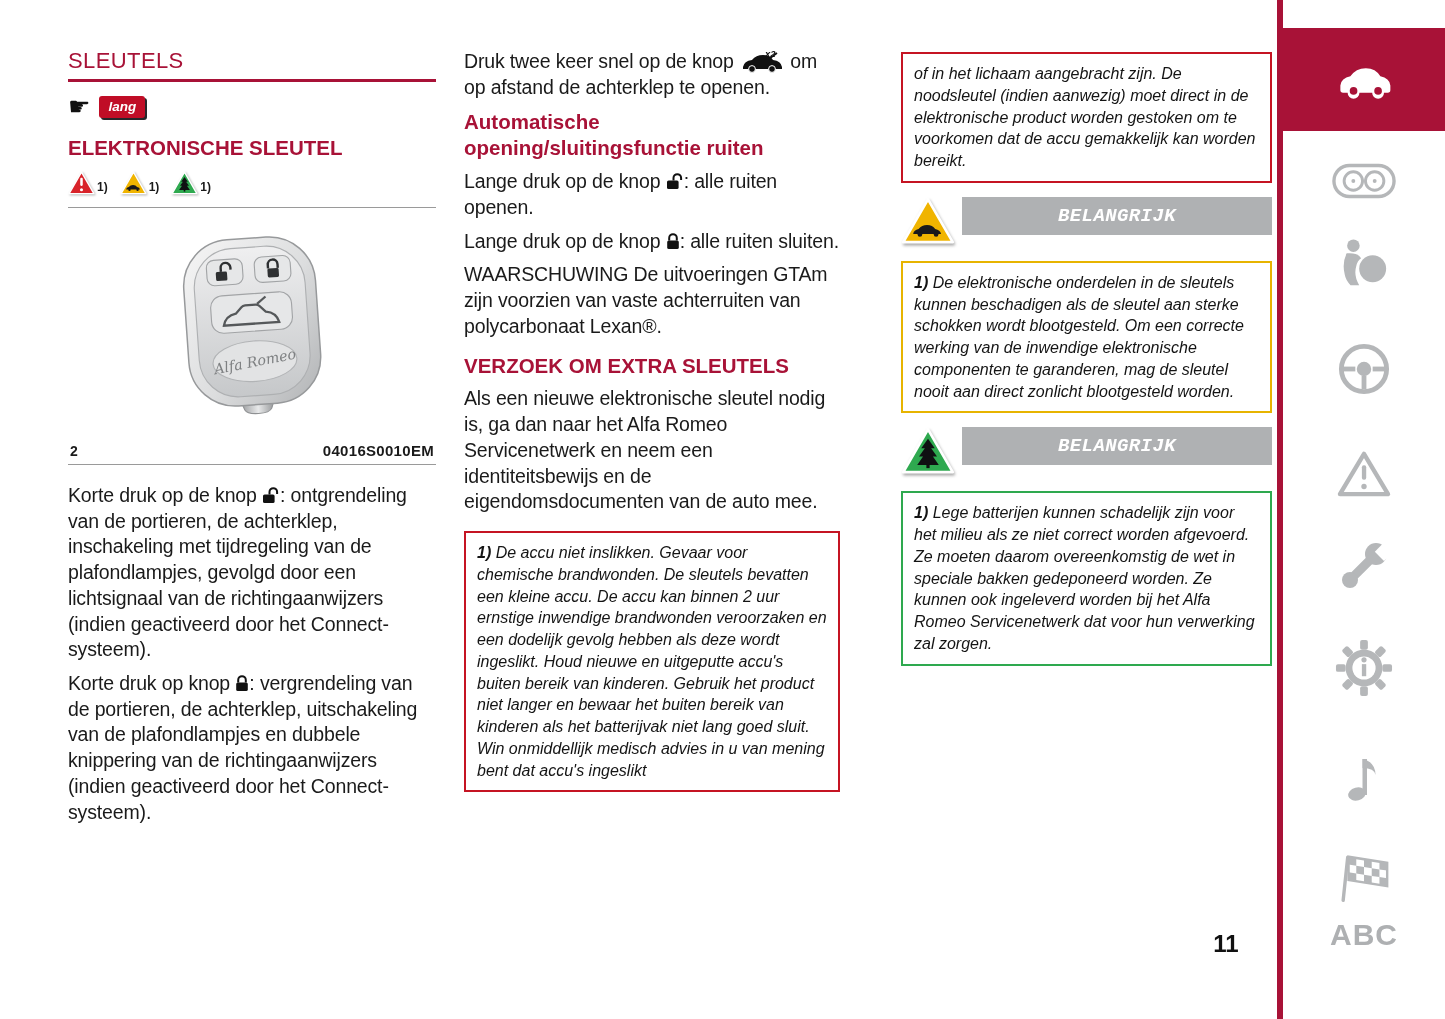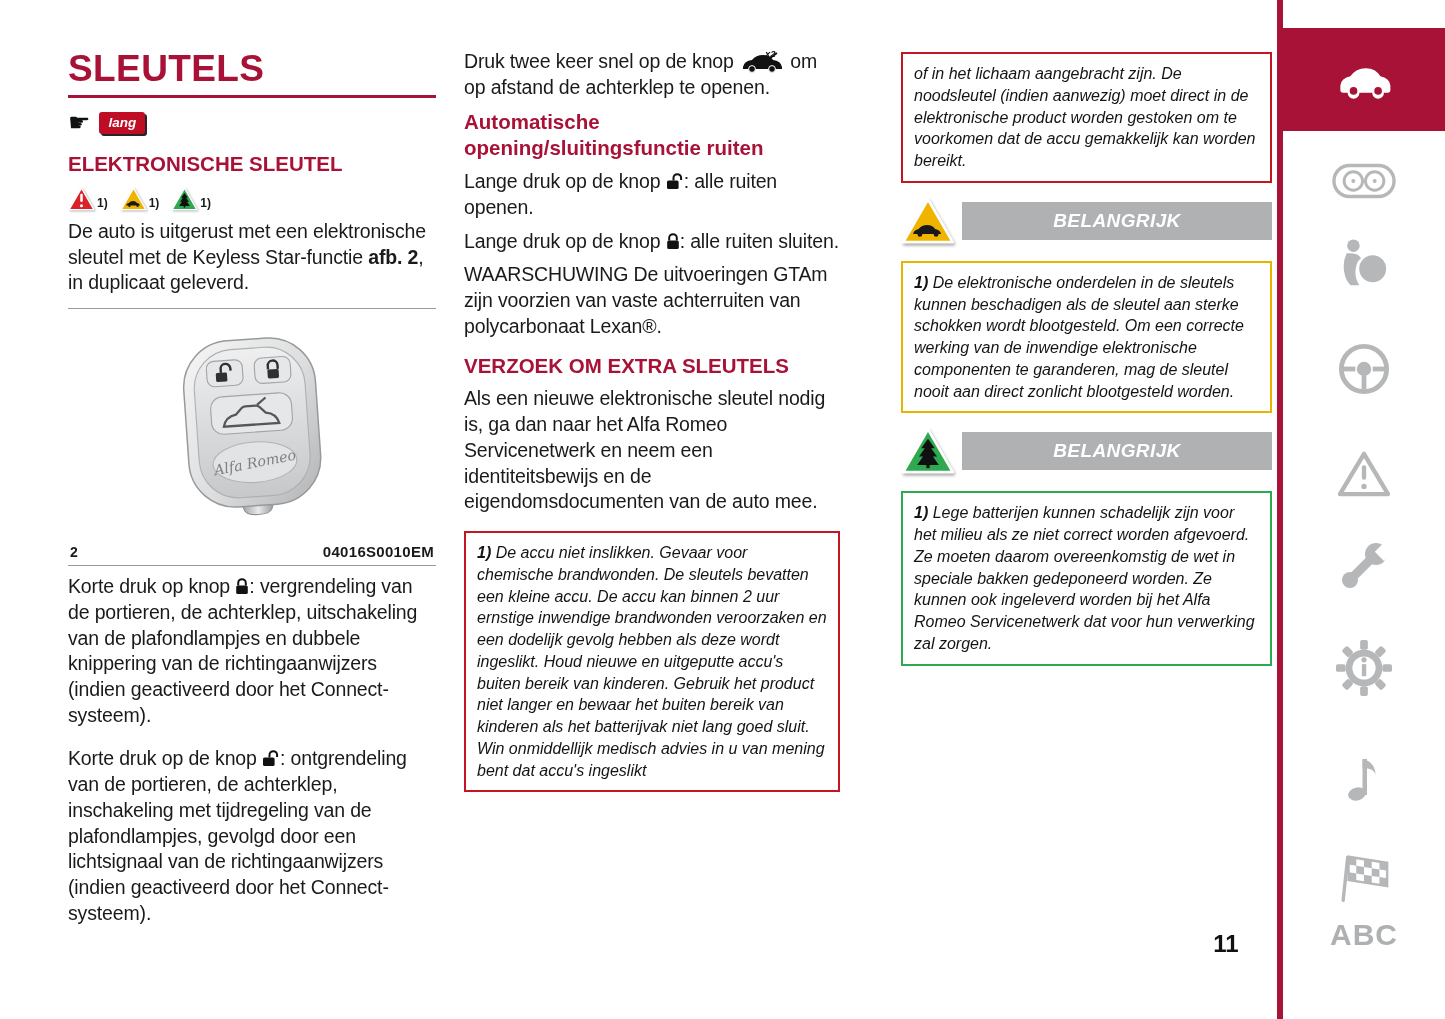--- a/index.html
+++ b/index.html
@@ -6,21 +6,21 @@
   html,body { background:#ffffff; }
   .page {
     position:relative; width:1445px; height:1019px; background:#fff;
     font-family:"Liberation Sans", sans-serif; color:#1a1a1a; overflow:hidden;
   }
   .col { position:absolute; top:48px; }
   .col-left  { left:68px;  width:368px; }
   .col-mid   { left:464px; width:376px; }
   .col-right { left:901px; width:371px; top:52px; }
 
-  .title { font-size:37px; font-weight:700; color:#A81237; letter-spacing:.4px; }
+  .title { font-size:22px; font-weight:400; color:#A81237; letter-spacing:.4px; }
   .title-rule { height:3px; background:#A81237; margin-top:5px; }
 
   .elum-row { display:flex; align-items:center; gap:9px; margin-top:12px; }
   .hand { font-size:25px; line-height:1; color:#111; }
   .elum-badge {
     display:inline-block; background:#C00D26; color:#fff; font-weight:700; font-style:italic;
     font-size:13.5px; padding:3px 9px 4px; border-radius:3px; box-shadow:2px 2px 0 #26262a;
   }
 
   .heading { font-size:20.5px; font-weight:700; color:#A81237; line-height:1.26; }
@@ -42,21 +42,21 @@
   .figure { margin-top:12px; }
   .hline { height:1px; background:#9a9a9a; }
   .keywrap { display:flex; justify-content:center; padding-top:2px; }
   .caption { display:flex; justify-content:space-between; align-items:flex-end; padding:0 2px 5px; }
   .fig-num { font-size:14px; font-weight:700; }
   .fig-code { font-size:15px; font-weight:700; letter-spacing:.3px; }
 
   .heading-mid { margin-top:9px; }
   .heading-mid2 { margin-top:13px; }
 
-  .alert { display:flex; align-items:center; margin-top:14px; }
+  .alert { display:flex; align-items:flex-start; margin-top:14px;font-family:Liberation Mono, monospace; }
   .alert-warn { margin-top:44px; }
   .alert .tri-lg { width:54px; height:48px; flex:0 0 auto; margin-right:7px;
                    filter:drop-shadow(1px 2px 1.5px rgba(0,0,0,.35)); }
   .alert .bar { flex:1; height:38px; background:#AFB1B3; display:flex; align-items:center; justify-content:center; }
   .alert .bar span { color:#fff; font-weight:700; font-style:italic; font-size:19px; letter-spacing:.4px; }
 
   .box { border:2px solid; padding:9px 11px; font-style:italic; font-size:16px;
          line-height:1.36; margin-top:16px; color:#141414; }
   .box .ref { font-weight:700; }
   .box-red { border-color:#C51423; }
@@ -106,21 +106,20 @@
       <span class="ref-sup">1)</span>
       <span class="gap"></span>
       <svg class="tri-sm shadow" viewBox="0 0 60 53">
         <path d="M30 2.5 L57.5 50 H2.5 Z" fill="#2EA94F" stroke="#fff" stroke-width="3" stroke-linejoin="round"></path>
         <path d="M30 13 l7.5 10.5 h-4 l6.5 9 h-4.5 l6.5 9.5 h-24 l6.5 -9.5 h-4.5 l6.5 -9 h-4 z" fill="#0f1012"></path>
         <rect x="28.2" y="41" width="3.6" height="4.5" fill="#0f1012"></rect>
       </svg>
       <span class="ref-sup">1)</span>
     </div>
 
-    <p class="body-text"><span>De auto is uitgerust met een elektronische sleutel met de Keyless Star-functie </span><b>afb. 2</b><span>, in duplicaat geleverd.</span></p>
 
     <figure class="figure">
       <div class="hline"></div>
       <div class="keywrap">
         <svg width="225" height="232" viewBox="0 0 300 250">
           <defs>
             <linearGradient id="kgBody" x1="0" y1="0" x2="1" y2="1">
               <stop offset="0" stop-color="#f6f6f6"></stop>
               <stop offset=".55" stop-color="#dcddde"></stop>
               <stop offset="1" stop-color="#b0b2b4"></stop>
@@ -153,29 +152,29 @@
           </g>
         </svg>
       </div>
       <figcaption class="caption">
         <span class="fig-num">2</span>
         <span class="fig-code">04016S0010EM</span>
       </figcaption>
       <div class="hline"></div>
     </figure>
 
+    <p class="body-text p-after-fig"><span>Korte druk op de knop </span><svg class="ic-lock" width="18" height="17" viewBox="0 0 18 17">
+          <path d="M7.5 7.5 V5 a3.8 3.8 0 0 1 7.6 0 v2" fill="none" stroke="#111" stroke-width="2"></path>
+          <rect x="1" y="7.5" width="11.6" height="8.5" rx="1.6" fill="#111"></rect>
+        </svg><span>: ontgrendeling van de portieren, de achterklep, inschakeling met tijdregeling van de plafondlampjes, gevolgd door een lichtsignaal van de richtingaanwijzers (indien geactiveerd door het Connect-systeem).</span></p>
+
     <p class="body-text"><span>Korte druk op knop </span><svg class="ic-lock" width="14" height="17" viewBox="0 0 14 17">
           <path d="M3.2 7.5 V5 a3.8 3.8 0 0 1 7.6 0 v2.5" fill="none" stroke="#111" stroke-width="2"></path>
           <rect x="1.2" y="7.5" width="11.6" height="8.5" rx="1.6" fill="#111"></rect>
         </svg><span>: vergrendeling van de portieren, de achterklep, uitschakeling van de plafondlampjes en dubbele knippering van de richtingaanwijzers (indien geactiveerd door het Connect-systeem).</span></p>
-
-    <p class="body-text p-after-fig"><span>Korte druk op de knop </span><svg class="ic-lock" width="18" height="17" viewBox="0 0 18 17">
-          <path d="M7.5 7.5 V5 a3.8 3.8 0 0 1 7.6 0 v2" fill="none" stroke="#111" stroke-width="2"></path>
-          <rect x="1" y="7.5" width="11.6" height="8.5" rx="1.6" fill="#111"></rect>
-        </svg><span>: ontgrendeling van de portieren, de achterklep, inschakeling met tijdregeling van de plafondlampjes, gevolgd door een lichtsignaal van de richtingaanwijzers (indien geactiveerd door het Connect-systeem).</span></p>
   </section>
 
   <section class="col col-mid">
     <p class="body-text"><span>Druk twee keer snel op de knop </span><svg class="ic-carx2" width="46" height="26" viewBox="0 0 46 26">
           <text x="26" y="9" font-size="9.5" font-weight="bold" font-style="italic" fill="#111">x2</text>
           <path d="M30 11 l8 -6" stroke="#111" stroke-width="1.6"></path>
           <path d="M4 19 q1 -6 9 -7 q4 -5 11 -5 q7 0 10 5 q8 1 9 7 l0 2 l-39 0 z" fill="#111"></path>
           <circle cx="13" cy="21" r="3.4" fill="#111" stroke="#fff" stroke-width="1"></circle>
           <circle cx="33" cy="21" r="3.4" fill="#111" stroke="#fff" stroke-width="1"></circle>
         </svg><span> om op afstand de achterklep te openen.</span></p>

